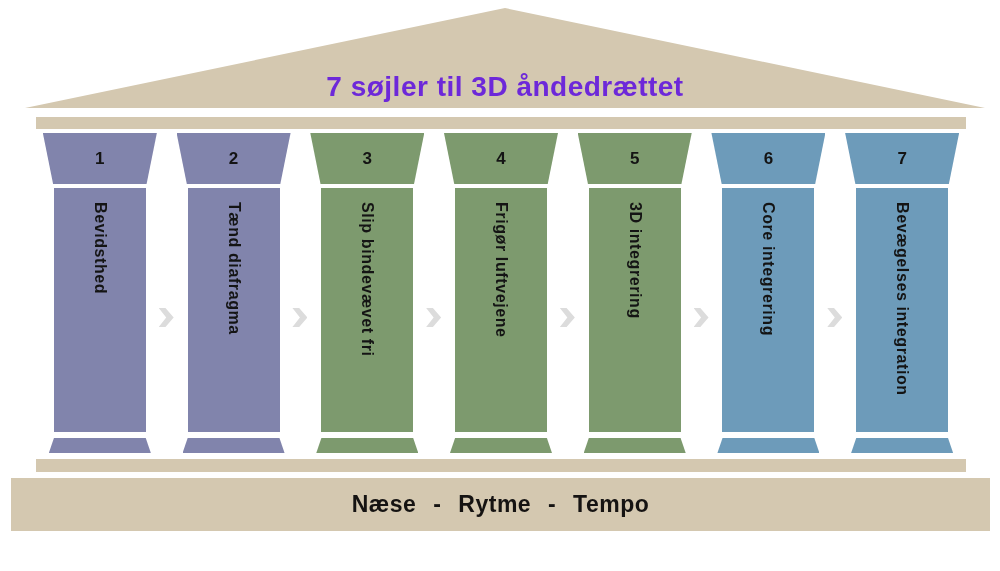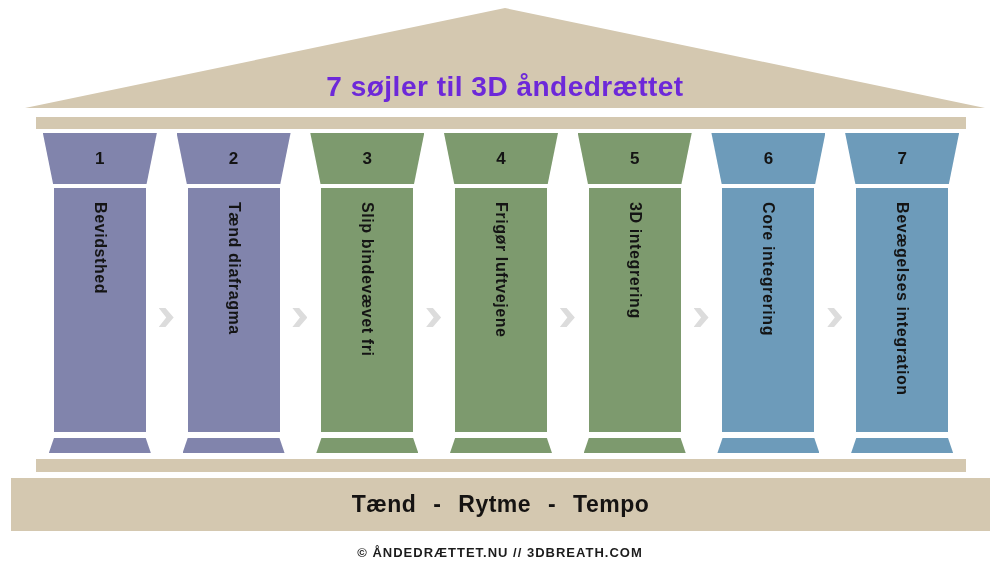--- a/index.html
+++ b/index.html
@@ -146,18 +146,17 @@
     <div class="chevron" style="left:calc(100%/7*2 - 8px);"></div>
     <div class="chevron" style="left:calc(100%/7*3 - 8px);"></div>
     <div class="chevron" style="left:calc(100%/7*4 - 8px);"></div>
     <div class="chevron" style="left:calc(100%/7*5 - 8px);"></div>
     <div class="chevron" style="left:calc(100%/7*6 - 8px);"></div>
   </div>
 
   <div class="beam beam-bottom"></div>
 
   <div class="stylobate">
-    <span>Tænd - Rytme - Tempo</span>
+    <span>Næse - Rytme - Tempo</span>
   </div>
 
-  <div class="credit">© ÅNDEDRÆTTET.NU // 3DBREATH.COM</div>
 
 </div>
 
 </body></html>

